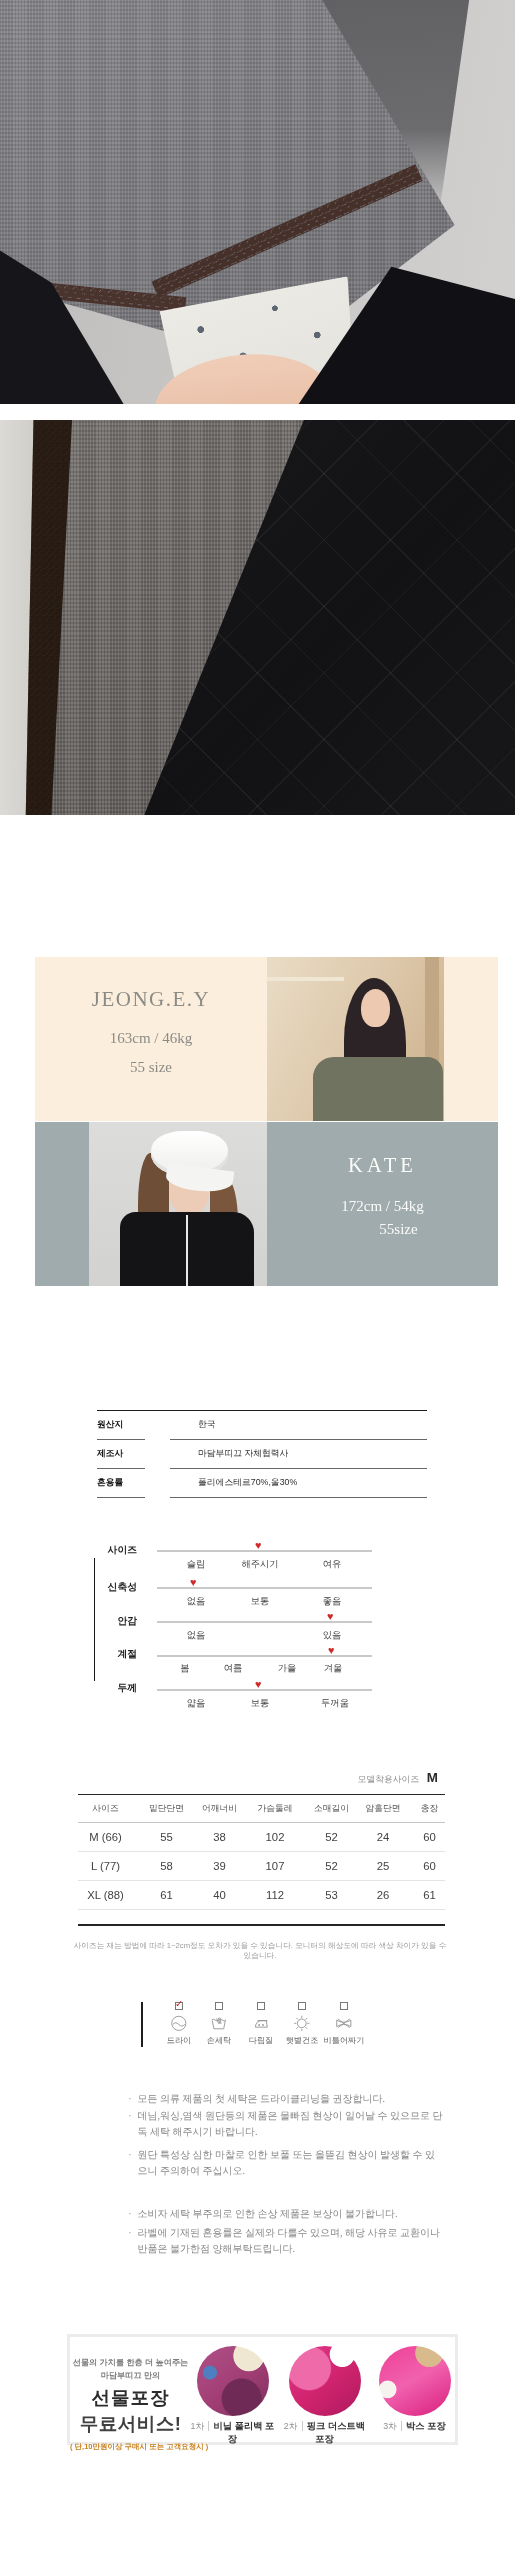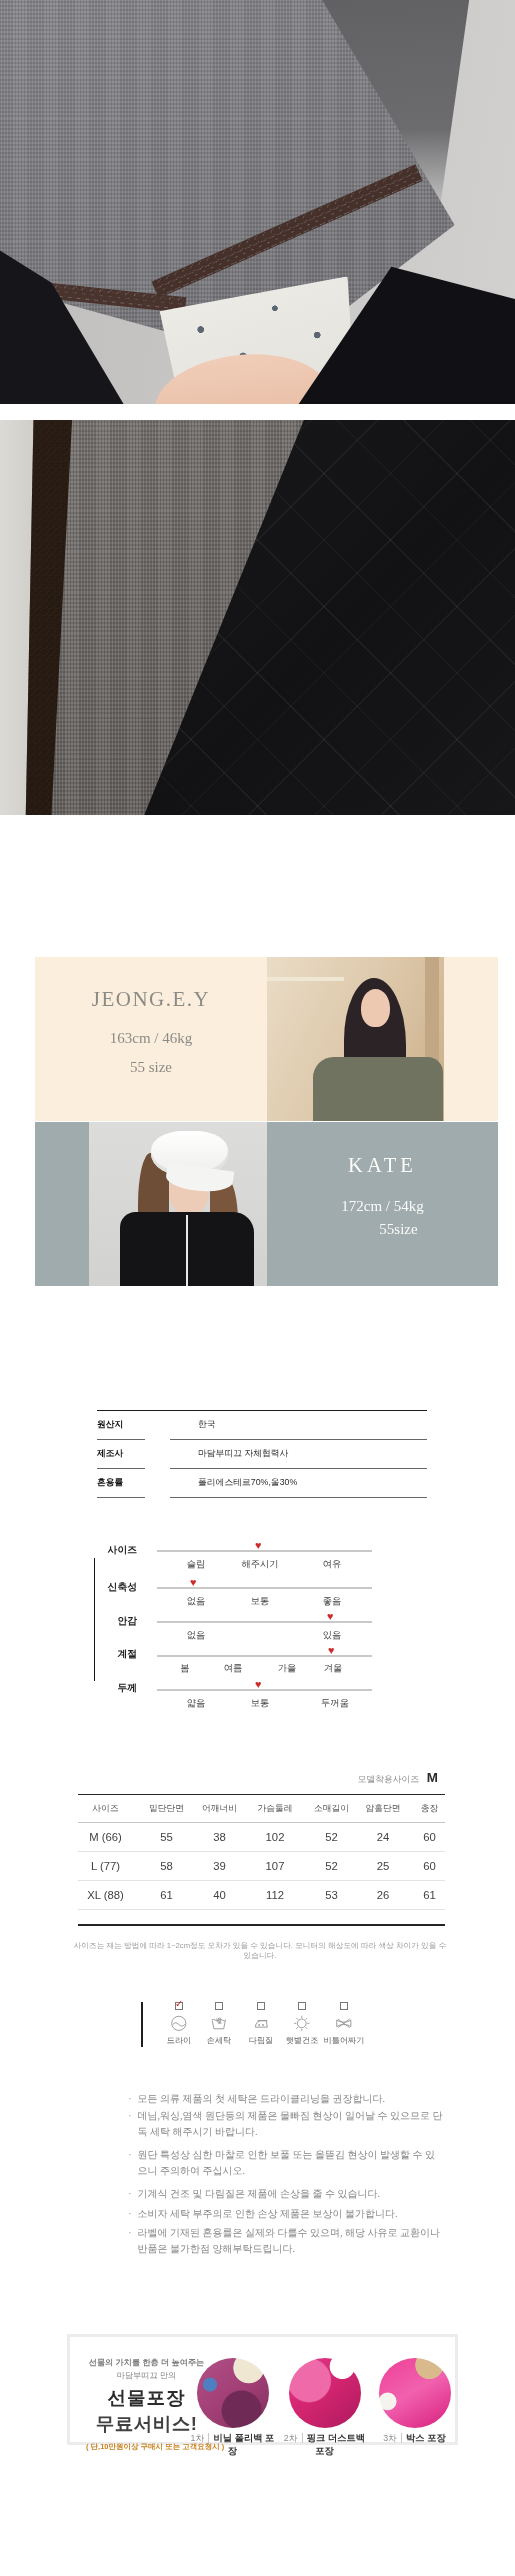--- a/index.html
+++ b/index.html
@@ -118,27 +118,27 @@
   .care-check{position:absolute;left:-1px;top:-4.6px;color:#c62222;font-size:9.8px;font-weight:bold;}
   .care-item svg{display:block;margin:3.1px auto 2.1px;}
   .care-lbl{font-size:8.2px;color:#5f5f5f;}
 
   
   .note-p{position:absolute;left:124px;width:335px;padding-left:13.4px;font-size:10px;line-height:16px;color:#868686;font-family:Liberation Serif, serif;}
   .note-p::before{content:"·";position:absolute;left:4.1px;top:-1px;color:#9a9a9a;font-size:11.3px;}
 
   
   .gift{left:67px;top:2334px;width:391px;height:111px;background:#fff;border:3.6px solid #ececec;box-sizing:border-box;}
-  .gift-text{position:absolute;left:16px;top:0;width:121px;height:100%;text-align:center;}
+  .gift-text{position:absolute;left:0;top:0;width:121px;height:100%;text-align:center;}
   .g-l1{display:block;margin-top:19.6px;font-size:8.2px;color:#7d7d7d;font-weight:bold;}
-  .g-l2{display:block;margin-top:2.1px;font-size:8.2px;color:#7d7d7d;font-weight:normal;}
+  .g-l2{display:block;margin-top:2.1px;font-size:8.2px;color:#7d7d7d;font-weight:bold;}
   .g-t1{display:block;margin-top:4.1px;font-size:18.5px;font-weight:bold;color:#2c2c2c;letter-spacing:1px;}
   .g-t2{display:block;margin-top:1px;font-size:18.5px;font-weight:bold;color:#404040;letter-spacing:0.5px;}
   .g-cond{display:block;margin-top:6.2px;font-size:7.5px;font-weight:bold;color:#c8821e;}
-  .g-step{position:absolute;top:12px;width:93px;height:100%;text-align:center;}
+  .g-step{position:absolute;top:0;width:93px;height:100%;text-align:center;}
   .g-oval{display:block;margin:9.3px auto 0;width:72px;height:70px;border-radius:50%;}
   .gv1{background:radial-gradient(circle at 72% 14%,#f0e7d2 0 19%,transparent 20%),
         radial-gradient(circle at 18% 38%,#4e7fc0 0 9%,transparent 10%),
         radial-gradient(circle at 62% 75%,#6f2a55 0 28%,transparent 30%),
         linear-gradient(140deg,#b14f88 0%,#a03e74 55%,#7e2f5c 100%);}
   .gv2{background:radial-gradient(circle at 74% 12%,#ffffff 0 15%,transparent 16%),
         radial-gradient(circle at 28% 32%,#ef6aa8 0 30%,transparent 32%),
         linear-gradient(140deg,#e03a8c 0%,#d2246f 50%,#ad1a5e 100%);}
   .gv3{background:radial-gradient(circle at 70% 10%,#d9ba8c 0 17%,transparent 18%),
         radial-gradient(circle at 12% 62%,#f6f2ee 0 11%,transparent 12%),
@@ -359,21 +359,20 @@
     <svg width="19.6" height="19.6" viewBox="0 0 36 36" fill="none" stroke="#8f8f8f" stroke-width="1.6">
       <path d="M5 13 C12 18 24 18 31 13 L31 25 C24 20 12 20 5 25 Z"></path>
       <path d="M7 11 L29 27 M29 11 L7 27"></path>
     </svg>
     <span class="care-lbl">비틀어짜기</span>
   </div>
 
   <div class="note-p" style="top:2091px;">모든 의류 제품의 첫 세탁은 드라이클리닝을 권장합니다.</div>
   <div class="note-p" style="top:2108px;width:309px;">데님,워싱,염색 원단등의 제품은 물빠짐 현상이 일어날 수 있으므로 단독 세탁 해주시기 바랍니다.</div>
   <div class="note-p" style="top:2147px;width:304px;">원단 특성상 심한 마찰로 인한 보풀 또는 올뜯김 현상이 발생할 수 있으니 주의하여 주십시오.</div>
-  <div class="note-p" style="top:2186px;">기계식 건조 및 다림질은 제품에 손상을 줄 수 있습니다.</div>
   <div class="note-p" style="top:2206px;">소비자 세탁 부주의로 인한 손상 제품은 보상이 불가합니다.</div>
   <div class="note-p" style="top:2225px;width:314px;">라벨에 기재된 혼용률은 실제와 다를수 있으며, 해당 사유로 교환이나 반품은 불가한점 양해부탁드립니다.</div>
 
   <div class="abs gift">
     <div class="gift-text">
       <span class="g-l1 txt">선물의 가치를 한층 더 높여주는</span>
       <span class="g-l2 txt">마담부띠끄 만의</span>
       <span class="g-t1 txt">선물포장</span>
       <span class="g-t2 txt">무료서비스!</span>
       <span class="g-cond txt">( 단,10만원이상 구매시 또는 고객요청시 )</span>

